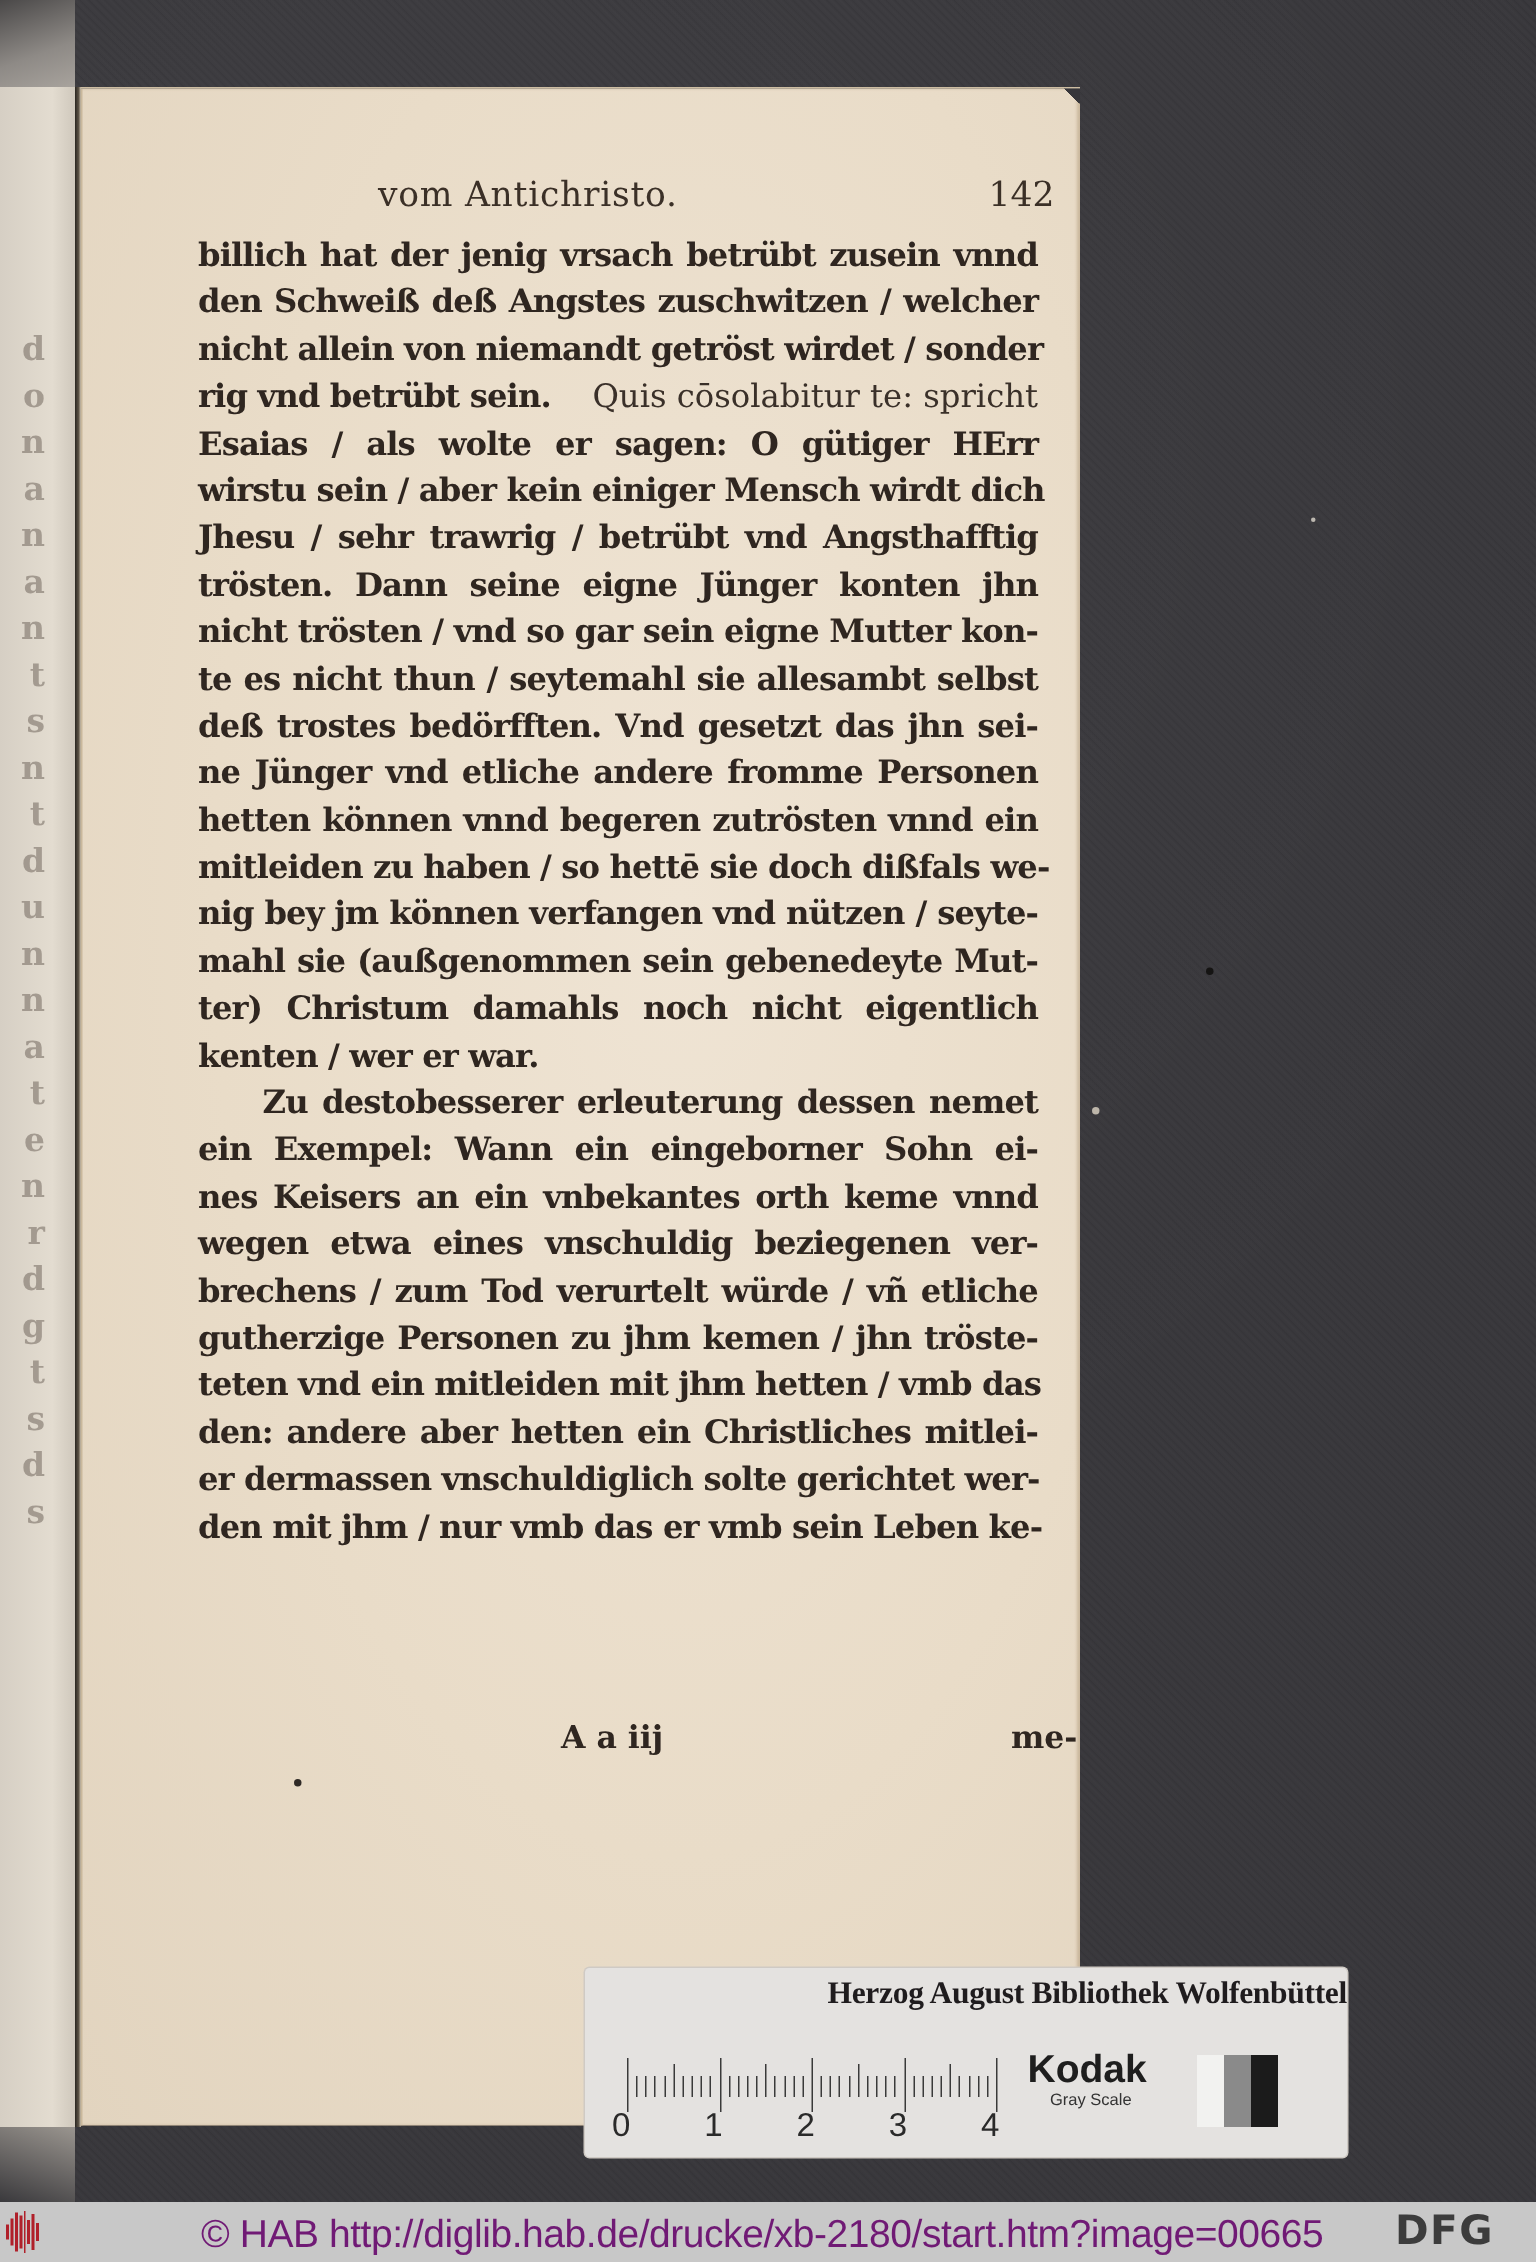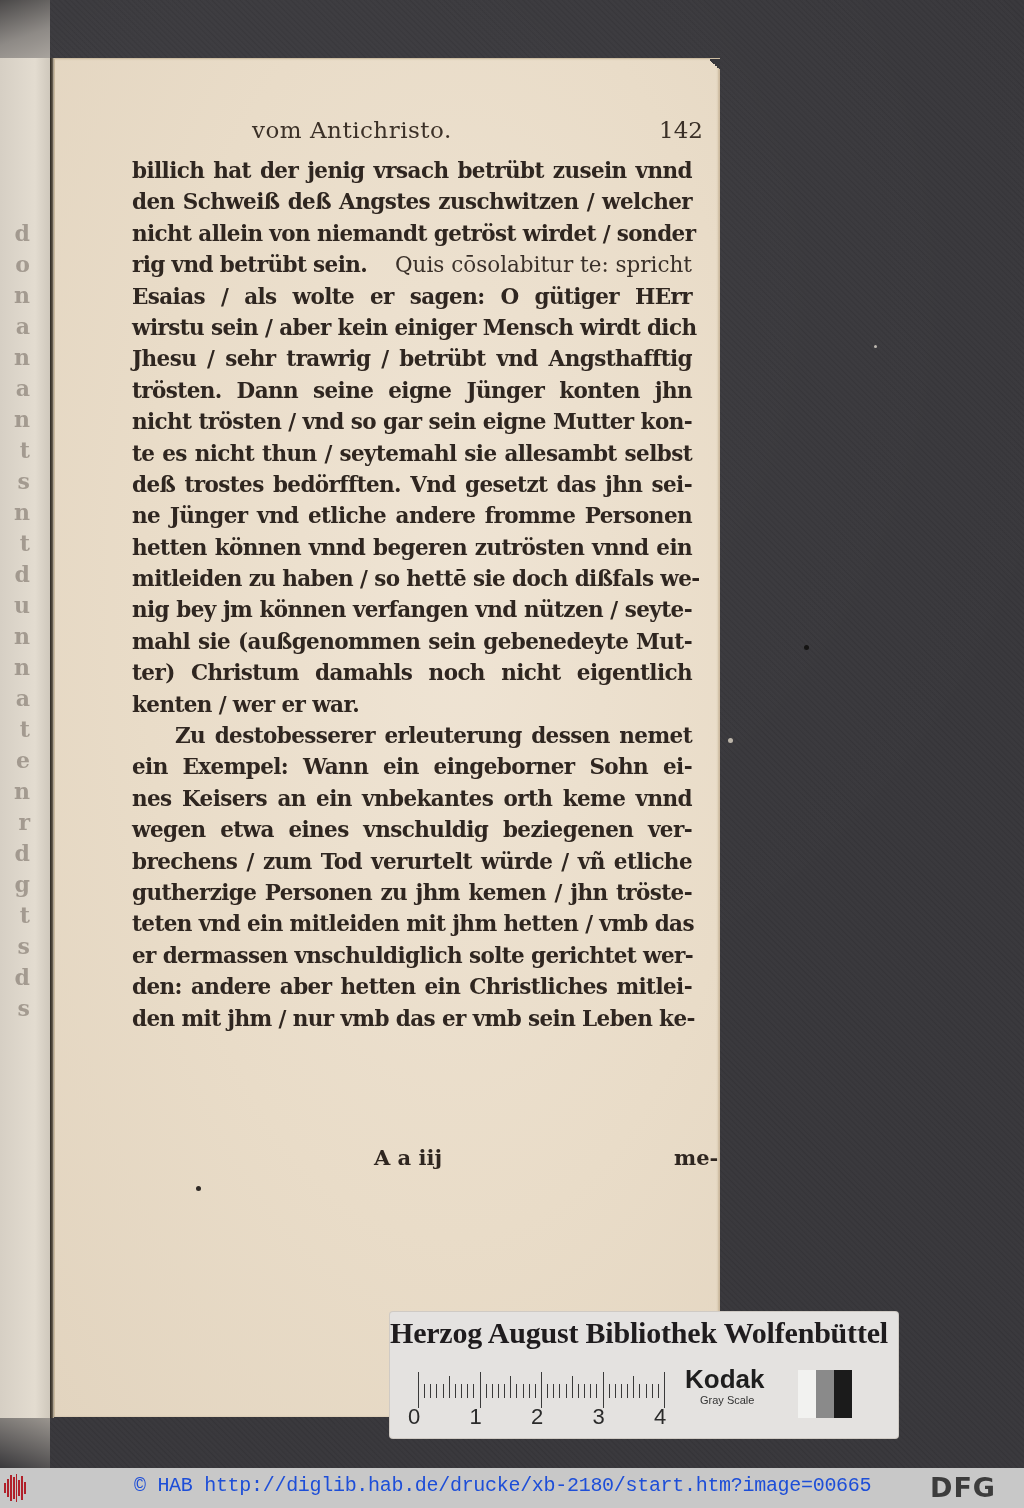--- a/index.html
+++ b/index.html
@@ -86,22 +86,22 @@
     .catchword { position: absolute; left: 620px; top: 0; }
     .speck { position: absolute; width: 5px; height: 5px; border-radius: 50%; background: #2f2a26; }
 
     
     .scale-card {
       position: absolute; left: 390px; top: 1312px; width: 508px; height: 126px;
       background: #e4e2e0; border-radius: 3px;
       box-shadow: 0 0 0 1px #cfcac4;
     }
     .card-title {
-      position: absolute; left: 0; top: 4px; width: 508px; text-align: left;
-      font-family: "Liberation Serif", serif; font-weight: bold; font-size: 30px;
+      position: absolute; left: 0; top: 4px; width: 508px; text-align: right;
+      font-family: "Liberation Serif", serif; font-weight: bold; font-size: 21px;
       color: #1f1c1e; letter-spacing: -0.2px;
     }
     .ruler {
       position: absolute; left: 28px; top: 52px; width: 250px; height: 44px;
     }
     .tick { position: absolute; bottom: 0; width: 1px; background: #3a3a3a; }
     .ruler-labels { position: absolute; left: 18px; top: 92px; width: 280px; height: 26px; }
     .ruler-label {
       position: absolute; top: 0; font-family: "Liberation Sans", sans-serif;
       font-size: 22px; color: #2a2a2a;
@@ -124,21 +124,21 @@
       position: absolute; left: 0; top: 1468px; width: 1024px; height: 40px;
       background: #c8c8c8;
     }
     .hab-logo {
       position: absolute; left: 4px; top: 6px; width: 22px; height: 28px;
       display: flex; gap: 1px; align-items: center;
     }
     .hab-logo span { display: block; width: 2px; background: #b0202a; }
     .footer-text {
       position: absolute; left: 134px; top: 6px;
-      font-family: Liberation Mono, monospace; font-size: 20px; color: #1d4ed8;
+      font-family: Liberation Sans, sans-serif; font-size: 26px; color: #701a75;
       letter-spacing: -0.3px;
     }
     .dfg-logo {
       position: absolute; left: 930px; top: 4px;
       font-family: "DejaVu Sans", sans-serif; font-weight: bold; font-size: 27px;
       color: #3c3c3c; letter-spacing: 1px;
     }
   </style>
 </head>
 <body>
@@ -209,22 +209,22 @@
     <div class="line">mahl sie (außgenommen sein gebenedeyte Mut-</div>
     <div class="line">ter) Christum damahls noch nicht eigentlich</div>
     <div class="line last">kenten / wer er war.</div>
     <div class="line indent">Zu destobesserer erleuterung dessen nemet</div>
     <div class="line">ein Exempel: Wann ein eingeborner Sohn ei-</div>
     <div class="line">nes Keisers an ein vnbekantes orth keme vnnd</div>
     <div class="line">wegen etwa eines vnschuldig beziegenen ver-</div>
     <div class="line">brechens / zum Tod verurtelt würde / vñ etliche</div>
     <div class="line">gutherzige Personen zu jhm kemen / jhn tröste-</div>
     <div class="line">teten vnd ein mitleiden mit jhm hetten / vmb das</div>
+    <div class="line">den: andere aber hetten ein Christliches mitlei-</div>
     <div class="line">er dermassen vnschuldiglich solte gerichtet wer-</div>
-    <div class="line">den: andere aber hetten ein Christliches mitlei-</div>
     <div class="line">den mit jhm / nur vmb das er vmb sein Leben ke-</div>
   </div>
 
   <div class="catch">
     <span class="signature">A a iij</span>
     <span class="catchword">me-</span>
   </div>
 
   <div class="speck" style="left:142px;top:1127px;"></div>
 </div>

